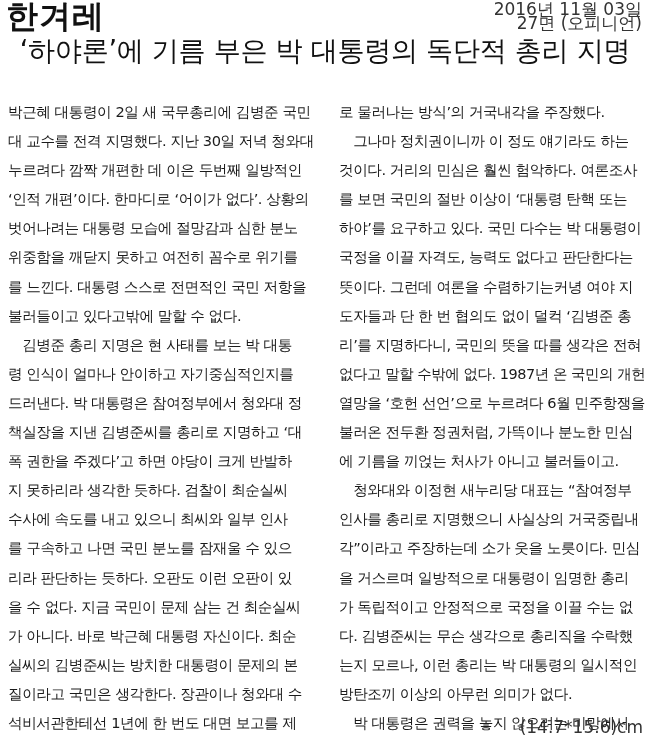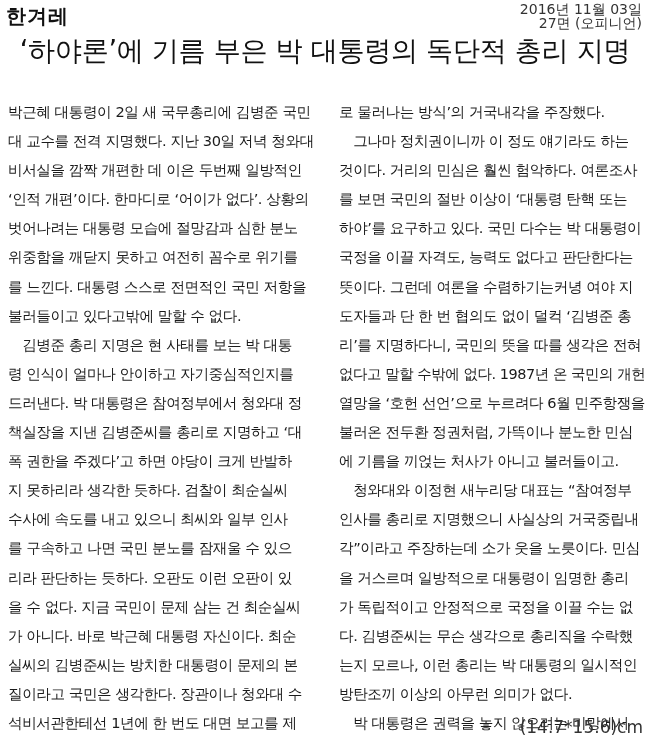--- a/index.html
+++ b/index.html
@@ -1,20 +1,20 @@
 <!DOCTYPE html>
 <html><head>
 <meta charset="utf-8">
 <style>
   html, body { margin:0; padding:0; background:#fff; }
   body { width:650px; height:735px; position:relative; overflow:hidden;
          font-family:"DejaVu Sans", sans-serif; color:#1a1a1a; }
-  .logo { position:absolute; left:6px; top:2px; font-size:20px; font-weight:bold;
+  .logo { position:absolute; left:6px; top:2px; font-size:32px; font-weight:bold;
           letter-spacing:1px; color:#111; line-height:28px; }
-  .meta { position:absolute; right:8px; top:2px; text-align:right; font-size:14px;
+  .meta { position:absolute; right:8px; top:2px; text-align:right; font-size:17px;
           line-height:14px; color:#333; }
   .headline { position:absolute; left:0; width:650px; top:32px; text-align:center;
               font-size:27.5px; line-height:36px; color:#111; white-space:nowrap;
               letter-spacing:-0.3px; }
   .col { position:absolute; top:97px; width:306px; }
   .col.left { left:8px; }
   .col.right { left:339px; }
   .line { font-size:14.6px; line-height:29.1px; height:29.1px; white-space:nowrap;
           letter-spacing:-0.45px; color:#1a1a1a; text-align:justify; }
   .footer { position:absolute; right:7px; top:717px; font-size:17px; color:#333; }
@@ -26,21 +26,21 @@
 <div class="meta">
   <div>2016년 11월 03일</div>
   <div>27면 (오피니언)</div>
 </div>
 
 <div class="headline" style="transform: scaleX(0.984615); transform-origin: center center;">‘하야론’에 기름 부은 박 대통령의 독단적 총리 지명</div>
 
 <div class="col left" id="col-left">
     <div class="line">박근혜 대통령이 2일 새 국무총리에 김병준 국민</div>
     <div class="line">대 교수를 전격 지명했다. 지난 30일 저녁 청와대</div>
-    <div class="line">비서실을 깜짝 개편한 데 이은 두번째 일방적인</div>
+    <div class="line">누르려다 깜짝 개편한 데 이은 두번째 일방적인</div>
     <div class="line">‘인적 개편’이다. 한마디로 ‘어이가 없다’. 상황의</div>
     <div class="line">벗어나려는 대통령 모습에 절망감과 심한 분노</div>
     <div class="line">위중함을 깨닫지 못하고 여전히 꼼수로 위기를</div>
     <div class="line">를 느낀다. 대통령 스스로 전면적인 국민 저항을</div>
     <div class="line">불러들이고 있다고밖에 말할 수 없다.</div>
     <div class="line">　김병준 총리 지명은 현 사태를 보는 박 대통</div>
     <div class="line">령 인식이 얼마나 안이하고 자기중심적인지를</div>
     <div class="line">드러낸다. 박 대통령은 참여정부에서 청와대 정</div>
     <div class="line">책실장을 지낸 김병준씨를 총리로 지명하고 ‘대</div>
     <div class="line">폭 권한을 주겠다’고 하면 야당이 크게 반발하</div>

